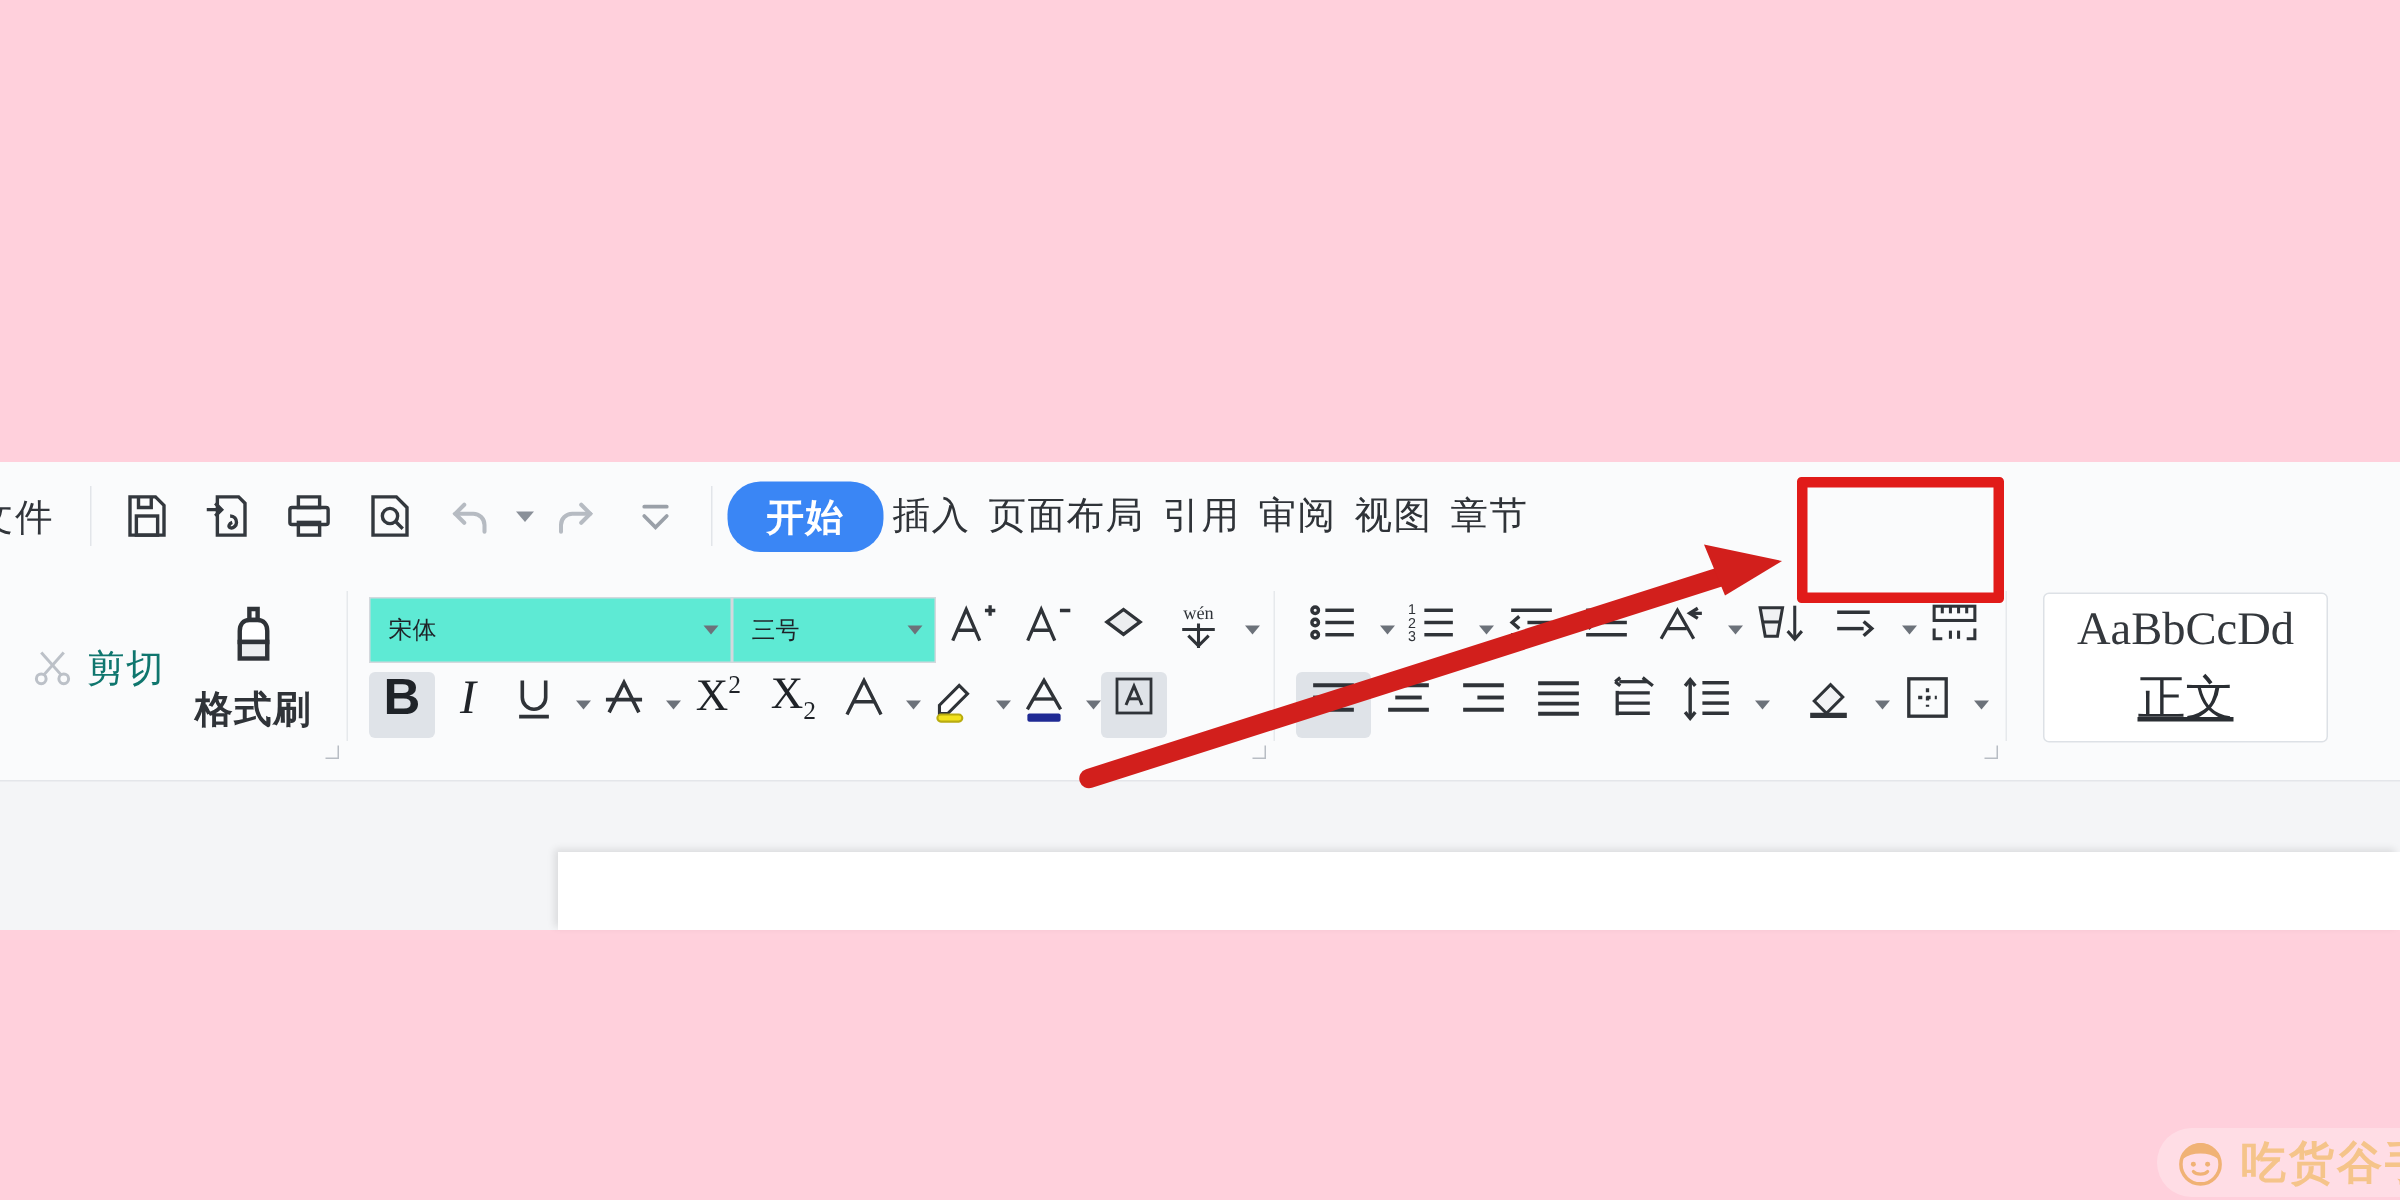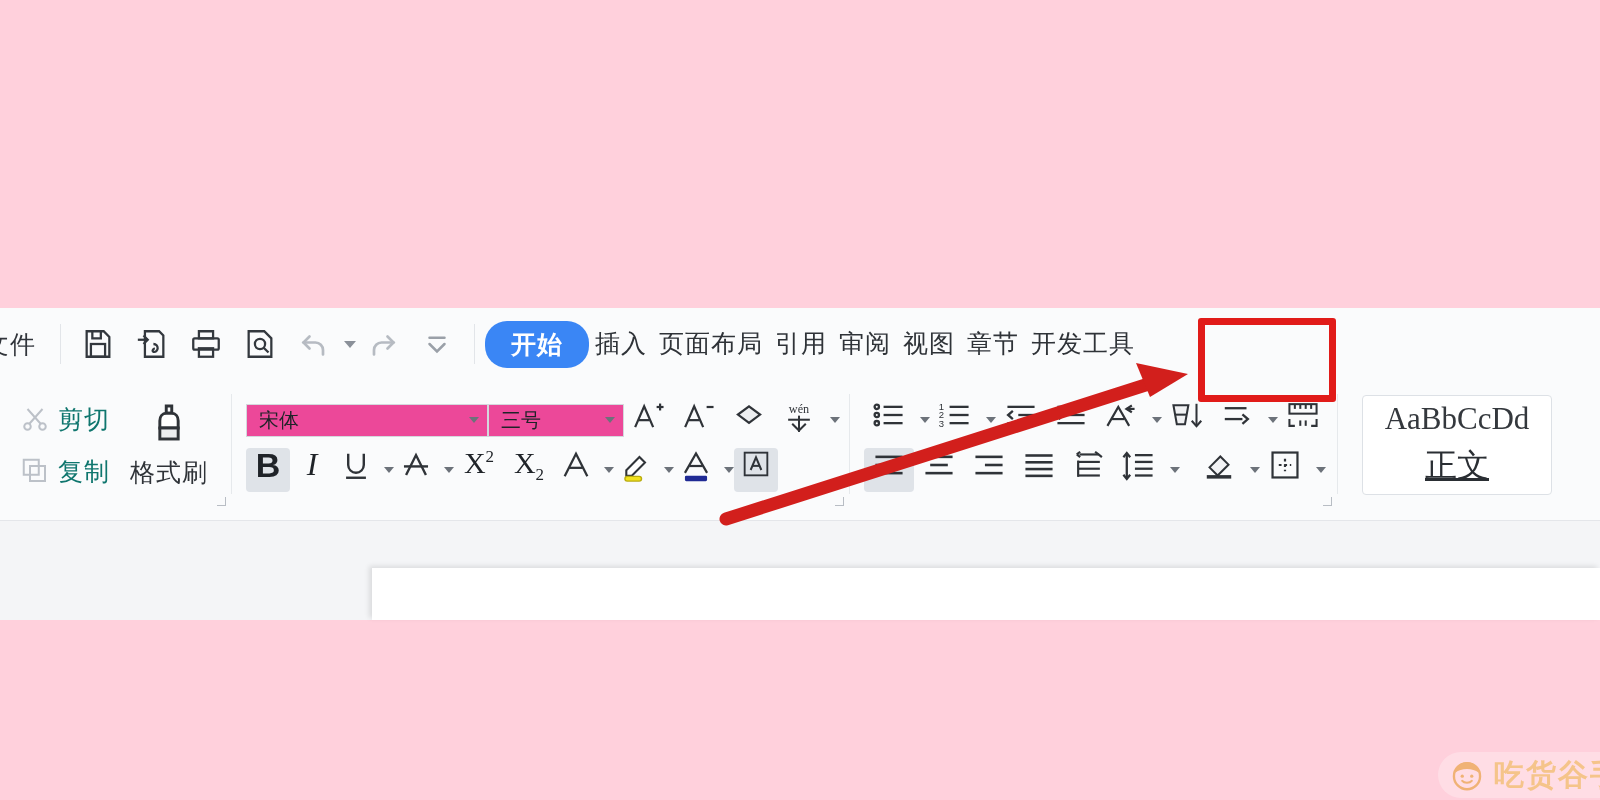--- a/index.html
+++ b/index.html
@@ -94,29 +94,29 @@
 
   
   .clip-col { display: flex; flex-direction: column; justify-content: center; }
   .clip-item {
     display: flex; align-items: center; gap: 8px;
     height: 52px; padding: 0 6px; color: #0f766e;
   }
   .clip-item .lbl { font-size: 25px; letter-spacing: 1px; }
   .fmt-painter {
     display: flex; flex-direction: column; align-items: center;
-    justify-content: center; padding: 0 14px; color: #2f3338;
+    justify-content: center; padding: 0 14px; color: #2f3338; font-weight: bold;
   }
   .fmt-painter .lbl { font-size: 25px; letter-spacing: 1px; margin-top: 2px; }
 
   
   .combo {
-    height: 33px; border: 1px solid #d4d8dd; background: #ec4899;
+    height: 44px; border: 1px solid #d4d8dd; background: #5eead4;
     display: flex; align-items: center; justify-content: space-between;
-    padding: 0 8px 0 12px; font-size: 20px; color: #1f2328;
+    padding: 0 8px 0 12px; font-size: 16px; color: #1f2328;
   }
   .combo .cv { overflow: hidden; }
   .combo-name { width: 242px; }
   .combo-size { width: 136px; }
   .caret-sm {
     width: 0; height: 0;
     border-left: 5.5px solid transparent;
     border-right: 5.5px solid transparent;
     border-top: 6.5px solid #6c727a;
     flex: none; margin-left: 6px;
@@ -261,45 +261,37 @@
     <div class="vsep"></div>
 
     <div class="tabs-wrap">
       <span class="tab active">开始</span>
       <span class="tab">插入</span>
       <span class="tab">页面布局</span>
       <span class="tab">引用</span>
       <span class="tab">审阅</span>
       <span class="tab">视图</span>
       <span class="tab">章节</span>
-      <span class="tab">开发工具</span>
     </div>
   </div>
 
   <div id="ribbon">
 
     <div class="grp" style="padding-left:14px;">
       <div style="display:flex;align-items:center;height:112px;">
         <div class="clip-col">
           <div class="clip-item">
             <svg width="30" height="30" viewBox="0 0 24 24" fill="none" stroke="#bcc1c8" stroke-width="1.6">
               <circle cx="6" cy="18" r="2.6"></circle>
                 <circle cx="18" cy="18" r="2.6"></circle>
               <path d="M7.5 15.8L18 4"></path>
                 <path d="M16.5 15.8L6 4"></path>
             </svg>
             <span class="lbl">剪切</span>
           </div>
-          <div class="clip-item">
-            <svg width="30" height="30" viewBox="0 0 24 24" fill="none" stroke="#bcc1c8" stroke-width="1.6">
-              <rect x="3" y="3" width="12" height="12"></rect>
-                <rect x="8" y="8" width="12" height="12"></rect>
-            </svg>
-            <span class="lbl">复制</span>
-          </div>
         </div>
 
         <div class="fmt-painter">
           <svg width="44" height="52" viewBox="0 0 24 28" fill="none" stroke="#2f3338" stroke-width="1.6">
             <path d="M10.5 2h3v4h-3z"></path>
             <path d="M7 10c0-2.4 1.4-4 3.5-4h3C15.6 6 17 7.6 17 10v4H7z" fill="#fff"></path>
             <rect x="7" y="14" width="10" height="6" fill="#eceef0"></rect>
           </svg>
           <span class="lbl">格式刷</span>
         </div>

